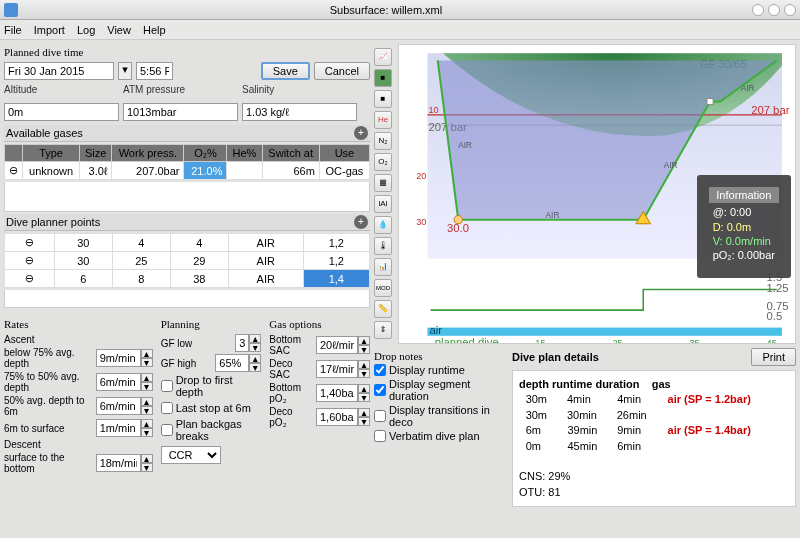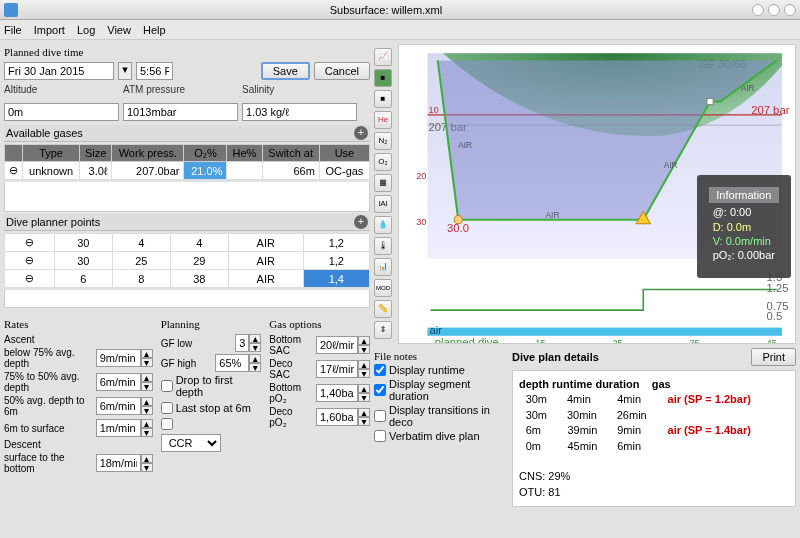--- a/index.html
+++ b/index.html
@@ -248,20 +248,21 @@
       <div class="checkbox-row">
             <input type="checkbox" class="cb" style="">
             <span>Drop to first depth</span>
           </div>
       <div class="checkbox-row">
             <input type="checkbox" class="cb" style="">
             <span>Last stop at 6m</span>
           </div>
       <div class="checkbox-row">
             <input type="checkbox" class="cb" style="">
+            <span>Plan backgas breaks</span>
           </div>
       <select style="width:60px"><option>CCR</option></select>
     </div>
 
     <div class="panel" style="width:105px">
       <div class="section-title">Gas options</div>
       <div class="prow">
             <span>Bottom SAC</span>
             <div class="spinner">
               <input style="width: 42px;" value="20ℓ/min">
@@ -381,21 +382,21 @@
         <div>@: 0:00</div>
         <div style="color:#ff8">D: 0.0m</div>
         <div style="color:#8f8">V: 0.0m/min</div>
         <div>pO₂: 0.00bar</div>
       </div>
     </div>
   </div>
 
   <div class="details-area">
     <div class="notes-col">
-      <div class="section-title">File notes</div>
+      <div class="section-title">Drop notes</div>
       <div class="checkbox-row">
             <input type="checkbox" class="cb" checked="" style="">
             <span>Display runtime</span>
           </div>
       <div class="checkbox-row">
             <input type="checkbox" class="cb" checked="" style="">
             <span>Display segment duration</span>
           </div>
       <div class="checkbox-row">
             <input type="checkbox" class="cb" style="">

